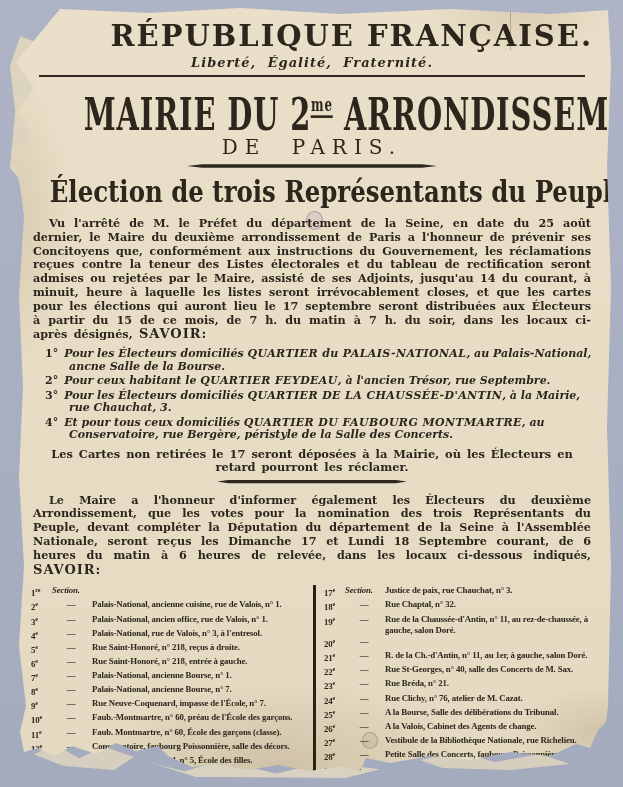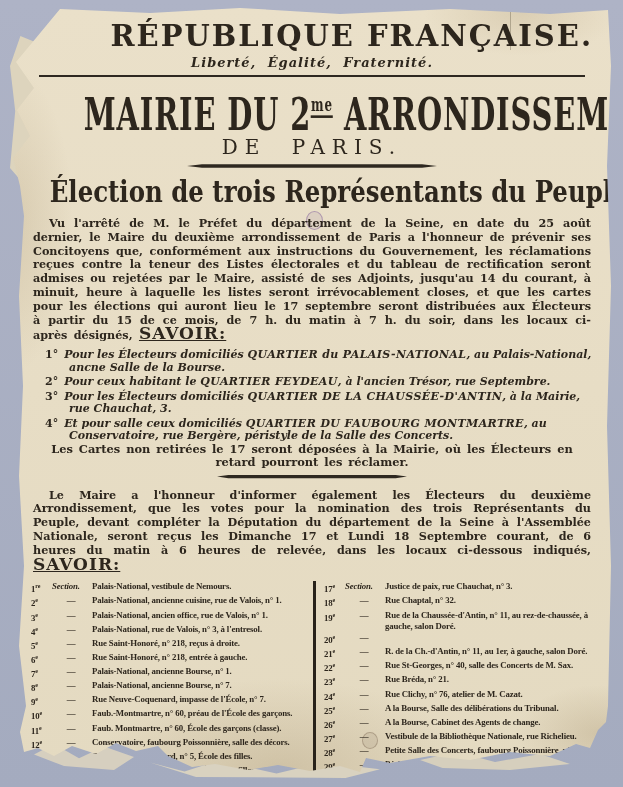--- a/index.html
+++ b/index.html
@@ -54,28 +54,28 @@
   .de-paris{font-size:20px;font-weight:normal;text-align:center;letter-spacing:7px;word-spacing:12px;line-height:23px;}
   .spindle{height:4px;background:#2e2820;margin:5px auto 0;
     clip-path:polygon(0 50%,6% 8%,94% 8%,100% 50%,94% 92%,6% 92%);}
   .spindle.s1{width:250px;}
   .spindle.s2{width:190px;margin-top:6px;}
   .election-wrap{margin-top:7px;text-align:center;white-space:nowrap;}
   .election{display:inline-block;font-size:26px;font-weight:bold;transform:scale(.94,1.18);transform-origin:center;line-height:32px;}
 
   p.just{font-size:11.2px;font-weight:bold;line-height:13.8px;text-align:justify;
     word-spacing:2.5px;margin:10px 2px 0 2px;text-indent:16px;}
-  .savoir{font-size:17px;letter-spacing:1px;text-decoration:underline;}
+  .savoir{font-size:13px;letter-spacing:1px;}
 
   .dist-list{margin:6px 0 0 2px;}
   .dist-item{font-size:11px;font-weight:bold;font-style:italic;line-height:12.4px;
     padding-left:36px;text-indent:-24px;margin-top:2.2px;}
   .dist-num{font-style:normal;padding-right:6px;}
   .q{font-weight:700;letter-spacing:.4px;}
-  .cards-note{font-size:11.4px;font-weight:bold;text-align:center;line-height:13px;word-spacing:2px;}
+  .cards-note{font-size:11.4px;font-weight:bold;text-align:center;margin-top:6px;line-height:13px;word-spacing:2px;}
 
   .sections{display:flex;margin-top:8px;font-family:"Liberation Serif","DejaVu Serif",serif;}
   .sec-col{font-size:8.8px;font-weight:bold;line-height:11.2px;letter-spacing:-.15px;}
   .sec-col-left{flex:0 0 276px;}
   .sec-col-right{flex:1;border-left:3px solid #28221a;padding-left:8px;margin-left:6px;}
   .sec-row{display:grid;grid-template-columns:19px 38px 1fr;column-gap:2px;}
   .sec-num{text-align:left;}
   .sec-num sup{font-size:6px;}
   .sec-label{font-style:italic;}
   .sec-dash{text-align:center;}
@@ -113,34 +113,33 @@
       <div class="election-wrap">
         <div class="election">Élection de trois Représentants du Peuple.</div>
       </div>
 
       <p class="just"><span>Vu l'arrêté de M. le Préfet du département de la Seine, en date du 25 août dernier, le Maire du deuxième arrondissement de Paris a l'honneur de prévenir ses Concitoyens que, conformément aux instructions du Gouvernement, les réclamations reçues contre la teneur des Listes électorales et du tableau de rectification seront admises ou rejetées par le Maire, assisté de ses Adjoints, jusqu'au 14 du courant, à minuit, heure à laquelle les listes seront irrévocablement closes, et que les cartes pour les élections qui auront lieu le 17 septembre seront distribuées aux Électeurs à partir du 15 de ce mois, de 7 h. du matin à 7 h. du soir, dans les locaux ci-après désignés,</span> <span class="savoir">SAVOIR:</span></p>
 
       <div class="dist-list">
           <div class="dist-item"><span class="dist-num">1°</span><span><span>Pour les Électeurs domiciliés </span><span class="q">QUARTIER du PALAIS-NATIONAL</span><span>, au Palais-National, ancne Salle de la Bourse.</span></span></div>
           <div class="dist-item"><span class="dist-num">2°</span><span><span>Pour ceux habitant le </span><span class="q">QUARTIER FEYDEAU</span><span>, à l'ancien Trésor, rue Septembre.</span></span></div>
           <div class="dist-item"><span class="dist-num">3°</span><span><span>Pour les Électeurs domiciliés </span><span class="q">QUARTIER DE LA CHAUSSÉE-D'ANTIN</span><span>, à la Mairie, rue Chauchat, 3.</span></span></div>
-          <div class="dist-item"><span class="dist-num">4°</span><span><span>Et pour salle ceux domiciliés </span><span class="q">QUARTIER DU FAUBOURG MONTMARTRE</span><span>, au Conservatoire, rue Bergère, péristyle de la Salle des Concerts.</span></span></div>
+          <div class="dist-item"><span class="dist-num">4°</span><span><span>Et pour tous ceux domiciliés </span><span class="q">QUARTIER DU FAUBOURG MONTMARTRE</span><span>, au Conservatoire, rue Bergère, péristyle de la Salle des Concerts.</span></span></div>
         </div>
 
       <div class="cards-note">Les Cartes non retirées le 17 seront déposées à la Mairie, où les Électeurs en retard pourront les réclamer.</div>
       <div class="spindle s2"></div>
 
       <p class="just"><span>Le Maire a l'honneur d'informer également les Électeurs du deuxième Arrondissement, que les votes pour la nomination des trois Représentants du Peuple, devant compléter la Députation du département de la Seine à l'Assemblée Nationale, seront reçus les Dimanche 17 et Lundi 18 Septembre courant, de 6 heures du matin à 6 heures de relevée, dans les locaux ci-dessous indiqués,</span> <span class="savoir">SAVOIR:</span></p>
 
       <div class="sections">
         <div class="sec-col sec-col-left">
             <div class="sec-row">
               <span class="sec-num">1<sup>re</sup></span>
               <span class="sec-label">Section.</span>
-              <span class="sec-text">Palais-National, vestibule de Nemours.</span>
             </div>
             <div class="sec-row">
               <span class="sec-num">2<sup>e</sup></span>
               <span class="sec-dash">—</span>
               <span class="sec-text">Palais-National, ancienne cuisine, rue de Valois, n° 1.</span>
             </div>
             <div class="sec-row">
               <span class="sec-num">3<sup>e</sup></span>
               <span class="sec-dash">—</span>
               <span class="sec-text">Palais-National, ancien office, rue de Valois, n° 1.</span>
@@ -242,21 +241,21 @@
               <span class="sec-text">Rue Clichy, n° 76, atelier de M. Cazat.</span>
             </div>
             <div class="sec-row">
               <span class="sec-num">25<sup>e</sup></span>
               <span class="sec-dash">—</span>
               <span class="sec-text">A la Bourse, Salle des délibérations du Tribunal.</span>
             </div>
             <div class="sec-row">
               <span class="sec-num">26<sup>e</sup></span>
               <span class="sec-dash">—</span>
-              <span class="sec-text">A la Bourse, Cabinet des Agents de change.</span>
+              <span class="sec-text">A la Valois, Cabinet des Agents de change.</span>
             </div>
             <div class="sec-row">
               <span class="sec-num">27<sup>e</sup></span>
               <span class="sec-dash">—</span>
               <span class="sec-text">Vestibule de la Bibliothèque Nationale, rue Richelieu.</span>
             </div>
             <div class="sec-row">
               <span class="sec-num">28<sup>e</sup></span>
               <span class="sec-dash">—</span>
               <span class="sec-text">Petite Salle des Concerts, faubourg Poissonnière, n° 15.</span>

